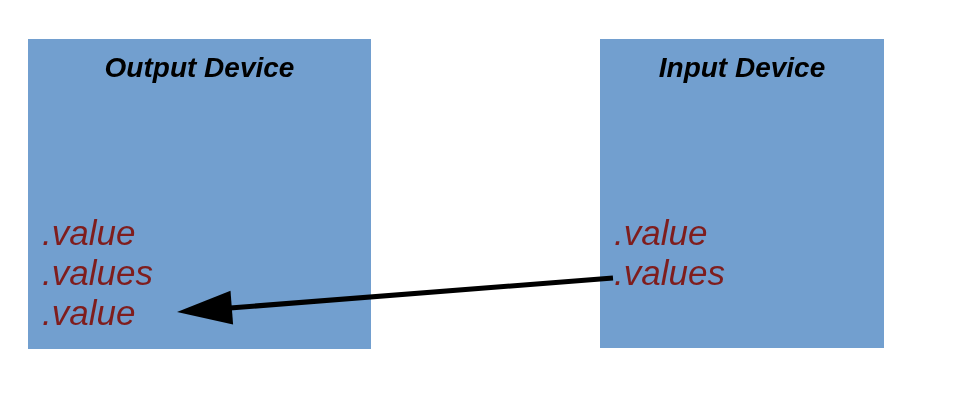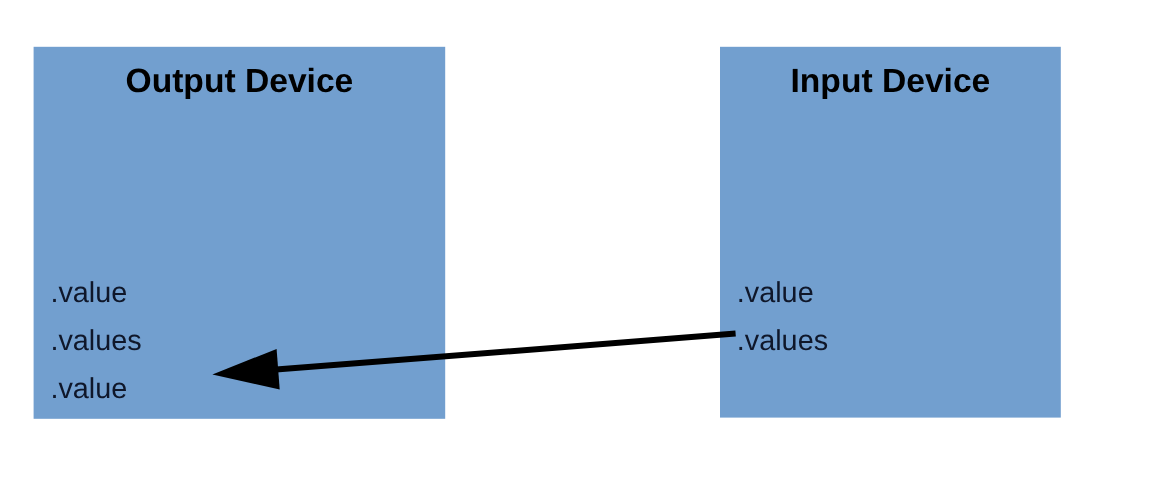--- a/index.html
+++ b/index.html
@@ -11,39 +11,40 @@
   }
   .canvas {
     position: relative;
     width: 974px; height: 406px;
     background: #ffffff;
   }
   .node {
     position: absolute;
     background: #729fcf;
     color: #000000;
+    font-style: italic;
   }
   .node-output { left: 28px; top: 39px; width: 343px; height: 310px; }
   .node-input  { left: 600px; top: 39px; width: 284px; height: 309px; }
   .node-title {
     margin-top: 9px;
     width: 100%;
     text-align: center;
     font-size: 28px;
     font-weight: bold;
     line-height: 40px;
     color: #000000;
   }
   .prop-list {
     position: absolute;
-    top: 186px;
+    top: 174px;
     left: 14px;
-    font-size: 24px;
+    font-size: 35px;
     line-height: 40px;
-    color: #0f172a;
+    color: #7f1d1d;
   }
   .arrow-layer {
     position: absolute;
     left: 0; top: 0;
     width: 974px; height: 406px;
     pointer-events: none;
   }
 </style>
 </head>
 <body>

